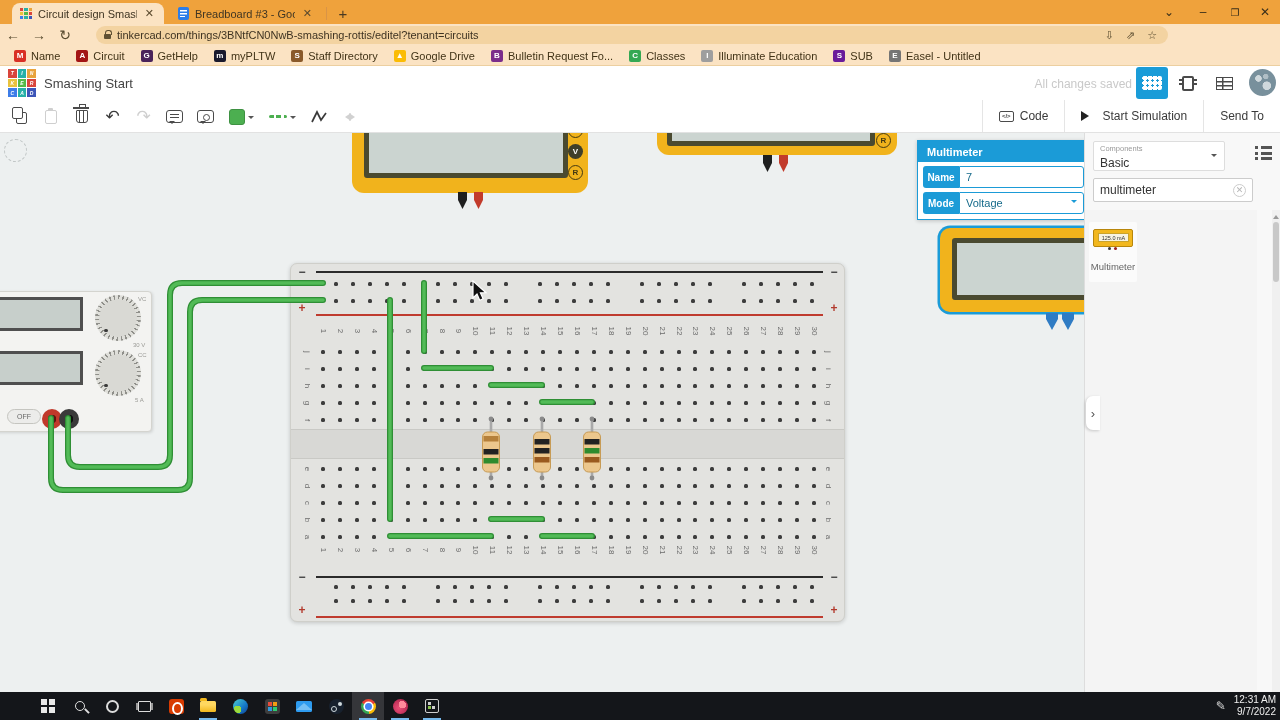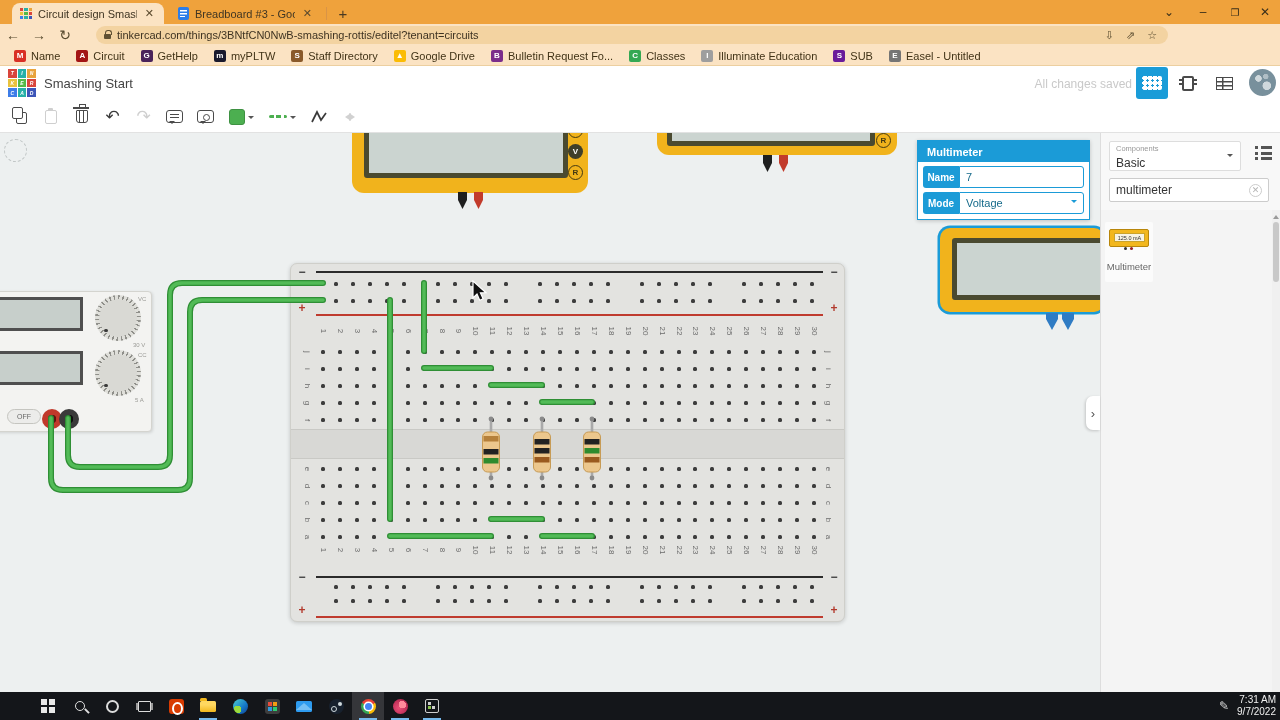--- a/index.html
+++ b/index.html
@@ -125,21 +125,21 @@
   
   .props{position:absolute;left:917px;top:7px;width:173px;border:1.5px solid #1b9bd7;background:#fff;box-shadow:0 1px 4px rgba(0,0,0,.2)}
   .props .hd{height:21px;background:#1b9bd7;color:#fff;font-size:11px;font-weight:bold;display:flex;align-items:center;padding-left:9px}
   .prow{display:flex;align-items:stretch;margin:4px 5px 0 5px;height:22px}
   .prow:last-child{margin-bottom:5px}
   .plabel{width:36px;background:#1b9bd7;color:#fff;font-size:10px;font-weight:bold;display:flex;align-items:center;justify-content:center;border-radius:3px 0 0 3px}
   .pfield{flex:1;border:1.5px solid #1b9bd7;border-radius:0 3px 3px 0;font-size:11px;color:#156a8a;display:flex;align-items:center;padding-left:6px;background:#fff;position:relative}
   .pfield .caret{border-top-color:#1b9bd7;position:absolute;right:6px;top:7px;margin:0}
 
   
-  .panel{position:absolute;right:0;top:0;width:180px;height:559px;background:#f8f8f8;border-left:1px solid #ddd}
+  .panel{position:absolute;right:0;top:0;width:196px;height:559px;background:#f8f8f8;border-left:1px solid #ddd}
   .cat-box{position:absolute;left:8px;top:8px;width:132px;height:30px;background:#fff;border:1px solid #ddd;border-radius:2px;padding:2px 6px;cursor:pointer}
   .cat-box .small{font-size:7.5px;color:#999}
   .cat-box .val{font-size:12px;color:#333;margin-top:3px}
   .cat-box .caret{position:absolute;right:7px;top:12px;margin:0}
   .list-ic{position:absolute;right:8px;top:13px;width:17px;height:14px;cursor:pointer;background:
     linear-gradient(#555,#555) 0 0/3px 3px no-repeat,linear-gradient(#555,#555) 6px 0/11px 3px no-repeat,
     linear-gradient(#555,#555) 0 5.5px/3px 3px no-repeat,linear-gradient(#555,#555) 6px 5.5px/11px 3px no-repeat,
     linear-gradient(#555,#555) 0 11px/3px 3px no-repeat,linear-gradient(#555,#555) 6px 11px/11px 3px no-repeat}
   .searchbox{position:absolute;left:8px;top:45px;width:160px;height:24px;background:#fff;border:1px solid #ccc;border-radius:2px;display:flex;align-items:center;padding:0 6px;gap:6px}
   .searchbox input{border:none;outline:none;flex:1;font-size:12px;color:#333;font-family:"Liberation Sans",sans-serif;background:transparent;min-width:0}
@@ -348,20 +348,33 @@
         <span class="caret"></span>
       </span>
     <span class="ic">
       <svg width="18" height="16">
           <polyline points="2,13 7,3 11,11 16,4" fill="none" stroke="#3a3a3a" stroke-width="1.7"></polyline>
         </svg>
     </span>
     <span class="ic">
         <span class="mirror"></span>
       </span>
+  </div>
+  <div class="rtools">
+    <div class="rbtn">
+        <span class="code-ic">&lt;/&gt;</span>
+        <span>Code</span>
+      </div>
+    <div class="rbtn">
+        <span class="play"></span>
+        <span>Start Simulation</span>
+      </div>
+    <div class="rbtn">
+        <span>Send To</span>
+      </div>
   </div>
 </div>
 
 <div class="canvas">
   <div class="dash-circle"></div>
 
   <div class="psu">
     <div class="screen" style="top:5px"></div>
     <div class="screen" style="top:59px"></div>
     <div class="knob" style="top:3px"></div>
@@ -1030,17 +1043,17 @@
         <div class="run"></div>
       </div>
       <div class="app">
         <div class="i-snip"></div>
         <div class="run"></div>
       </div>
     </div>
   <div class="tray">
     <span class="pen">✎</span>
     <div class="clock">
-      <div>7:31 AM</div>
+      <div>12:31 AM</div>
       <div>9/7/2022</div>
     </div>
   </div>
 </div>
 
 </body></html>

